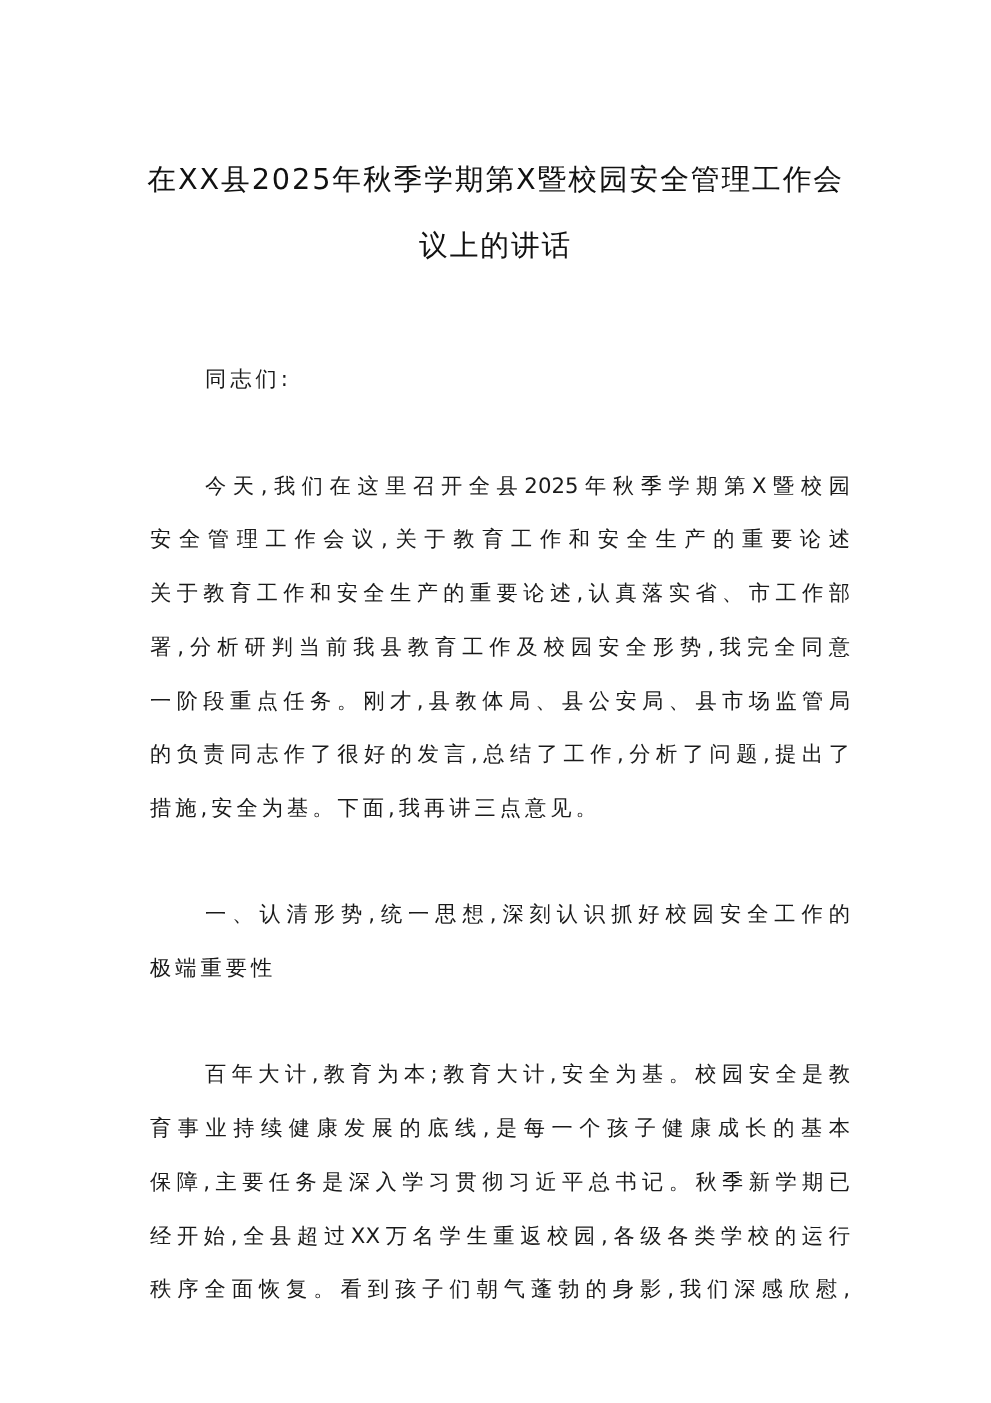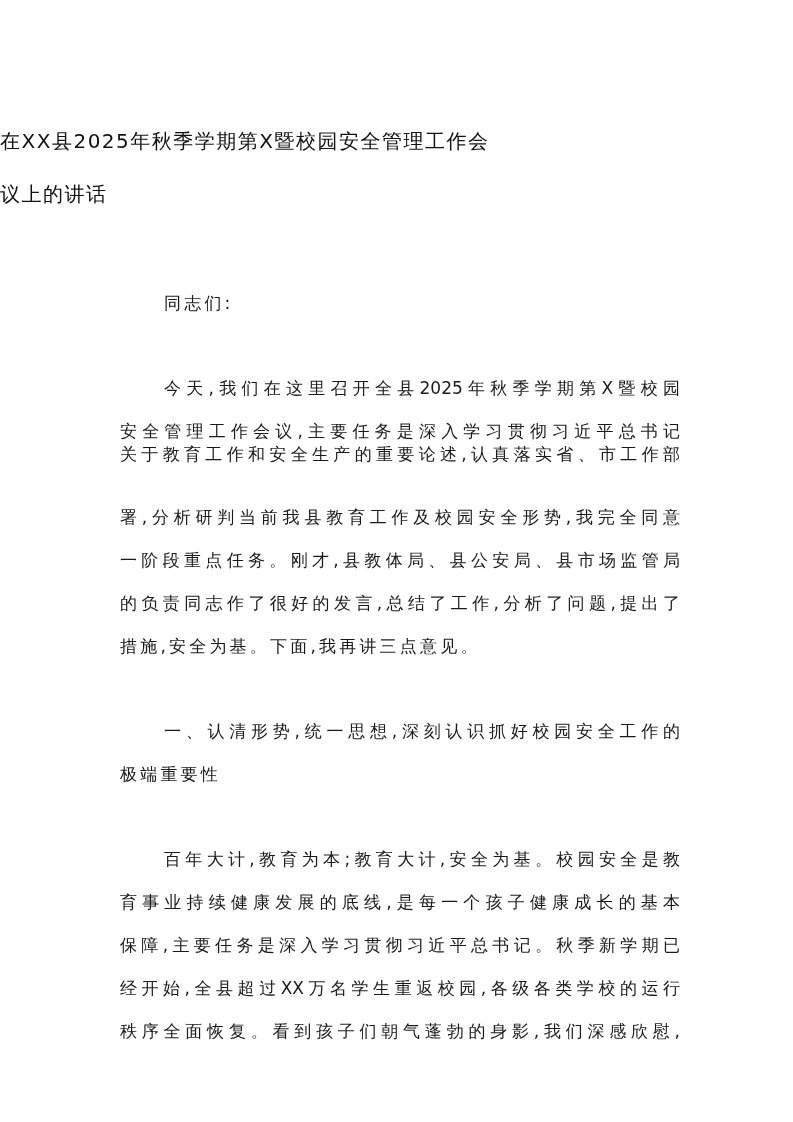--- a/index.html
+++ b/index.html
@@ -1,39 +1,39 @@
 <!DOCTYPE html>
 <html><head>
 <meta charset="utf-8">
 <style>
   html, body { margin: 0; padding: 0; background: #ffffff; }
   body { width: 793px; height: 1122px; position: relative; overflow: hidden;
          font-family: "DejaVu Sans", "Liberation Sans", sans-serif; color: #111111; }
   .page { position: absolute; left: 0; top: 0; width: 793px; height: 1122px; background: #ffffff; }
-  .title-line { position: absolute; left: 0; width: 793px; 
-                font-size: 20px; letter-spacing: 1.5px; color: #111; }
+  .title-line { position: absolute; left: 0; width: 793px; text-align: center;
+                font-size: 23px; letter-spacing: 1.5px; color: #111; }
   .line { position: absolute; left: 120px; width: 560px; font-size: 17px;
           white-space: nowrap; letter-spacing: 3.2px; color: #1a1a1a; }
   .indent { left: 164px; width: 516px; }
   .justify { text-align-last: justify; text-align: justify; letter-spacing: 0; }
 </style>
 </head>
 <body>
 
 <div class="page">
 
   <div class="title-line" style="top:128px;">在XX县2025年秋季学期第X暨校园安全管理工作会</div>
   <div class="title-line" style="top:181px;">议上的讲话</div>
 
   <div class="line indent" style="top:292px;">同志们:</div>
 
   <div>
     <div class="line indent justify" style="top:377px;">今天,我们在这里召开全县2025年秋季学期第X暨校园</div>
-    <div class="line justify" style="top:420px;">安全管理工作会议,主要任务是深入学习贯彻习近平总书记</div>
-    <div class="line justify" style="top:443px;">关于教育工作和安全生产的重要论述,认真落实省、市工作部</div>
+    <div class="line justify" style="top:420px;">安全管理工作会议,关于教育工作和安全生产的重要论述</div>
+    <div class="line justify" style="top:463px;">关于教育工作和安全生产的重要论述,认真落实省、市工作部</div>
     <div class="line justify" style="top:506px;">署,分析研判当前我县教育工作及校园安全形势,我完全同意</div>
     <div class="line justify" style="top:549px;">一阶段重点任务。刚才,县教体局、县公安局、县市场监管局</div>
     <div class="line justify" style="top:592px;">的负责同志作了很好的发言,总结了工作,分析了问题,提出了</div>
     <div class="line" style="top:635px;">措施,安全为基。下面,我再讲三点意见。</div>
   </div>
 
   <div>
     <div class="line indent justify" style="top:720px;">一、认清形势,统一思想,深刻认识抓好校园安全工作的</div>
     <div class="line" style="top:763px;">极端重要性</div>
   </div>

